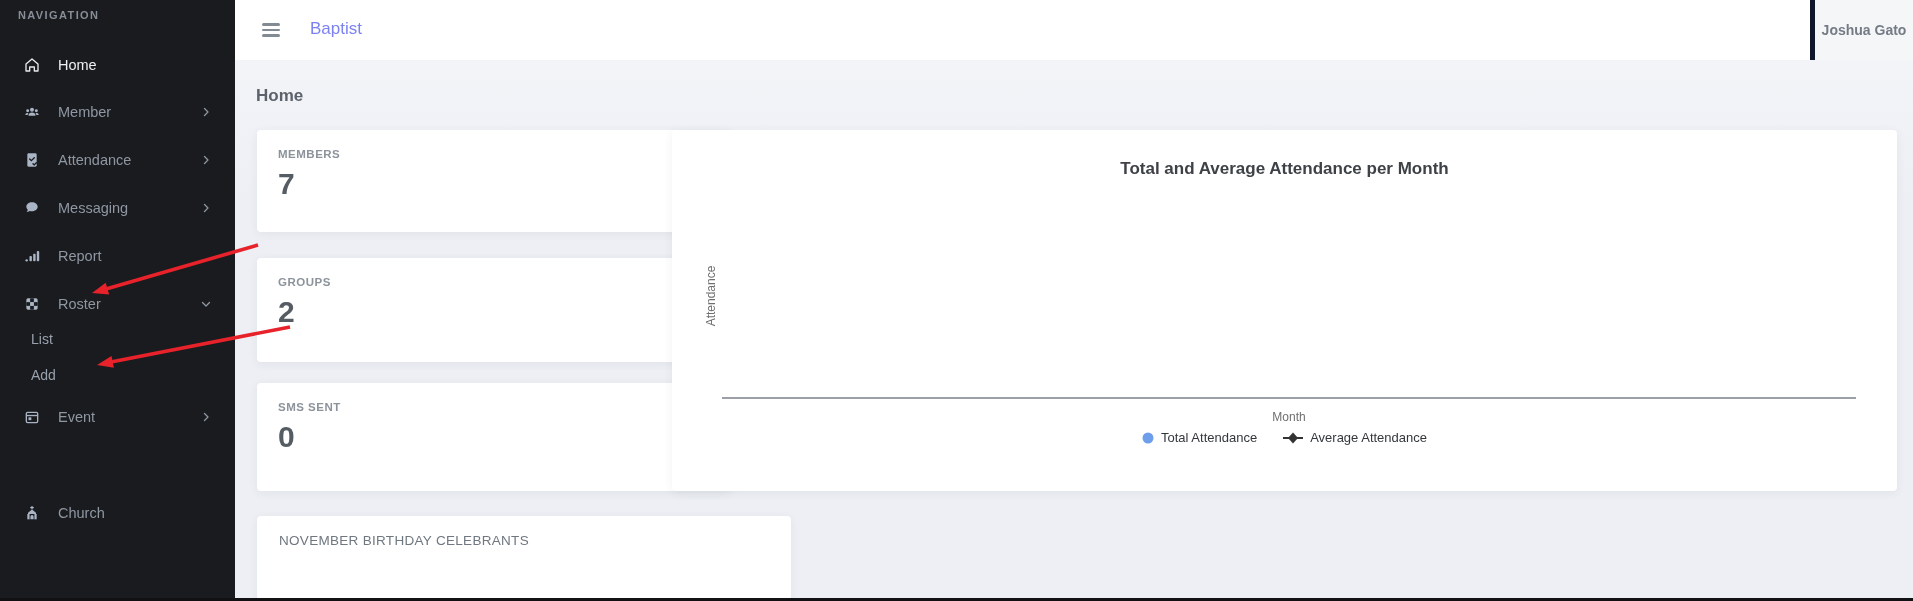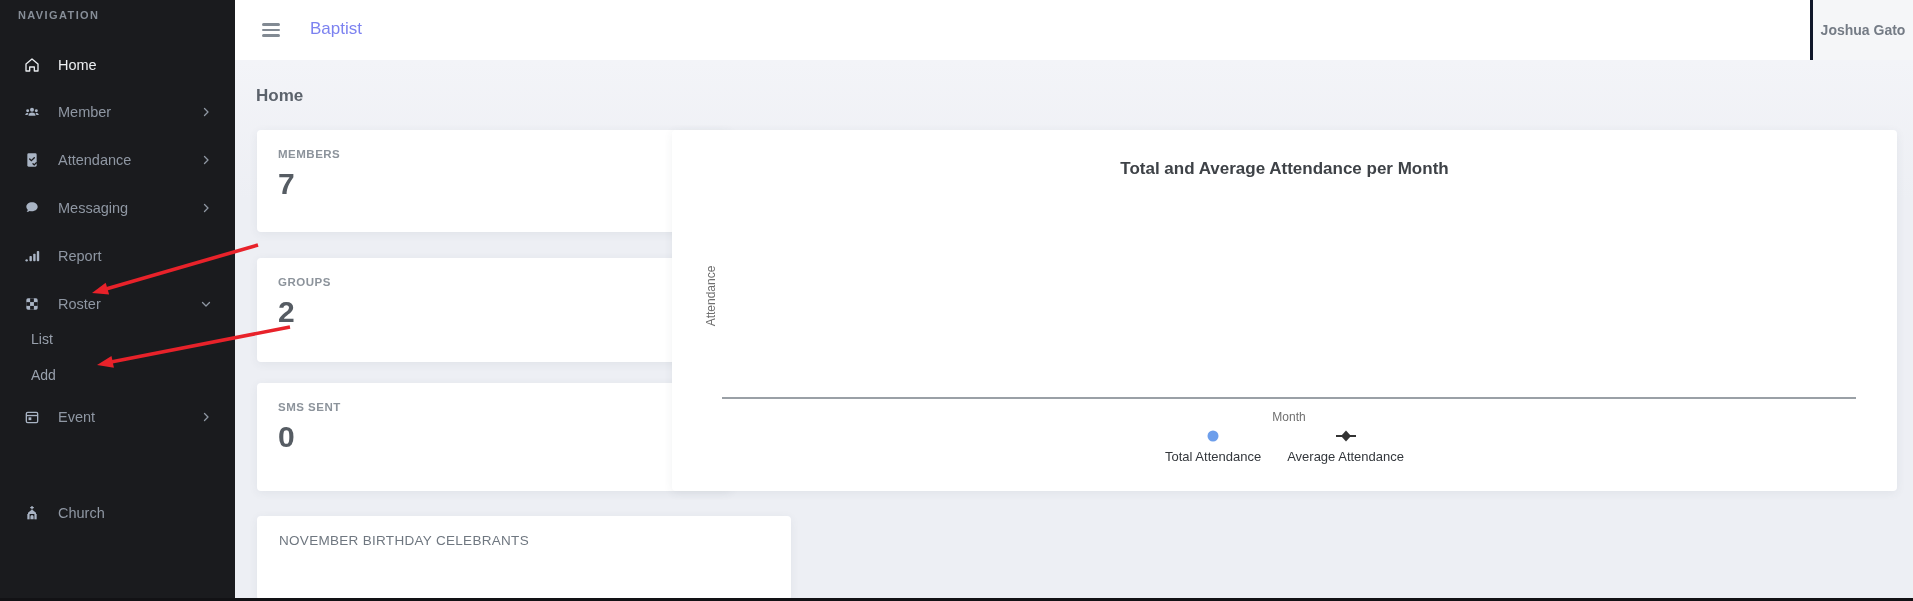--- a/index.html
+++ b/index.html
@@ -17,40 +17,40 @@
   .nav-sub { padding-left:31px; }
   .nav-sub .nav-label { font-size:14px; color:#99a1ad; }
   .nav-chevron { position:absolute; right:23px; top:50%; transform:translateY(-50%); width:12px; height:12px; display:flex; }
   .nav-chevron.down { transform:translateY(-50%) rotate(90deg); }
 
   
   .header { position:absolute; left:235px; top:0; width:1678px; height:60px; background:#ffffff; z-index:2; }
   .hamburger { position:absolute; left:27px; top:23px; width:18px; height:14px; display:flex; flex-direction:column; justify-content:space-between; cursor:pointer; }
   .hamburger span { display:block; width:18px; height:2.6px; background:#81889200; background:#828a93; border-radius:2px; }
   .brand { position:absolute; left:75px; top:19px; font-size:17px; font-weight:500; color:#7c82f0; cursor:pointer; }
-  .user-box { position:absolute; right:0; top:0; width:103px; height:60px; background:#f5f6f8; border-left:3px solid #0f172a; display:flex; align-items:center; justify-content:center; cursor:pointer; }
+  .user-box { position:absolute; right:0; top:0; width:103px; height:60px; background:#f5f6f8; border-left:5px solid #0f172a; display:flex; align-items:center; justify-content:center; cursor:pointer; }
   .user-name { font-size:14px; font-weight:700; color:#747b85; }
 
   
   .content { position:absolute; left:235px; top:60px; width:1678px; height:538px; background:linear-gradient(#f3f4f8, #edeff4 140px); }
   .page-title { position:absolute; left:256px; top:86px; font-size:17px; font-weight:700; color:#5b626b; z-index:1; }
 
   .card { position:absolute; background:#fff; border-radius:4px; box-shadow:0 2px 10px rgba(55,65,90,.07); z-index:1; }
   .stat-card { left:257px; width:474px; padding:18px 21px; }
   .stat-label { font-size:11.5px; font-weight:700; letter-spacing:.5px; color:#8c939b; }
   .stat-value { margin-top:7px; font-size:30px; font-weight:600; color:#565c63; line-height:1.1; }
   .stat-icon { position:absolute; right:22px; top:31px; width:27px; height:27px; }
 
   .chart-card { left:672px; top:130px; width:1225px; height:361px; }
   .chart-title { position:absolute; left:0; top:29px; width:100%; text-align:center; font-size:17px; font-weight:700; color:#3e4247; }
   .y-axis-label { position:absolute; left:39px; top:166px; transform:translate(-50%,-50%) rotate(-90deg); font-size:12px; color:#6f6f6f; white-space:nowrap; }
   .x-axis-line { position:absolute; left:50px; top:267px; width:1134px; height:2px; background:#9aa0a6; }
   .x-axis-label { position:absolute; left:617px; top:280px; transform:translateX(-50%); font-size:12px; color:#6f6f6f; }
   .legend { position:absolute; left:0; top:300px; width:100%; display:flex; align-items:center; justify-content:center; gap:8px; }
-  .legend-item { display:flex; align-items:center; gap:7px;flex-direction:column; }
+  .legend-item { display:flex; align-items:center; gap:7px; }
   .legend-item + .legend-item { margin-left:18px; }
   .legend-text { font-size:13px; color:#33373c; }
 
   .birthday-card { left:257px; top:516px; width:534px; height:84px; padding:17px 22px; }
   .birthday-title { font-size:13.5px; font-weight:500; letter-spacing:.3px; color:#6f7780; }
 
   .bottom-strip { position:absolute; left:0; top:598px; width:1913px; height:3px; background:#121215; z-index:9; }
 
   .arrows-overlay { position:absolute; left:0; top:0; width:1913px; height:601px; z-index:20; pointer-events:none; }
 </style>

